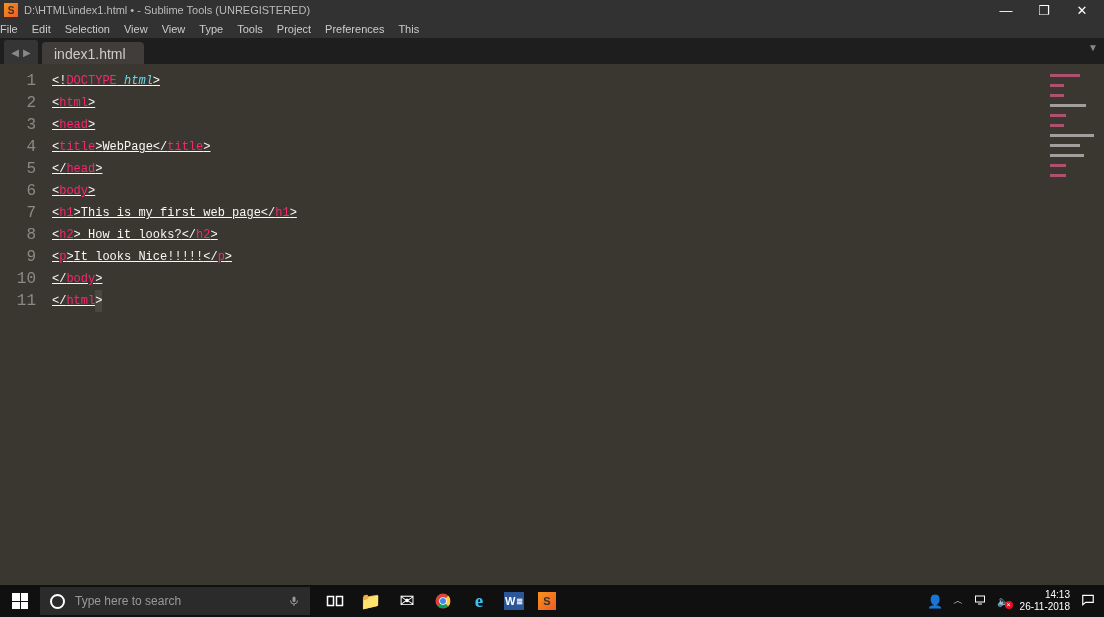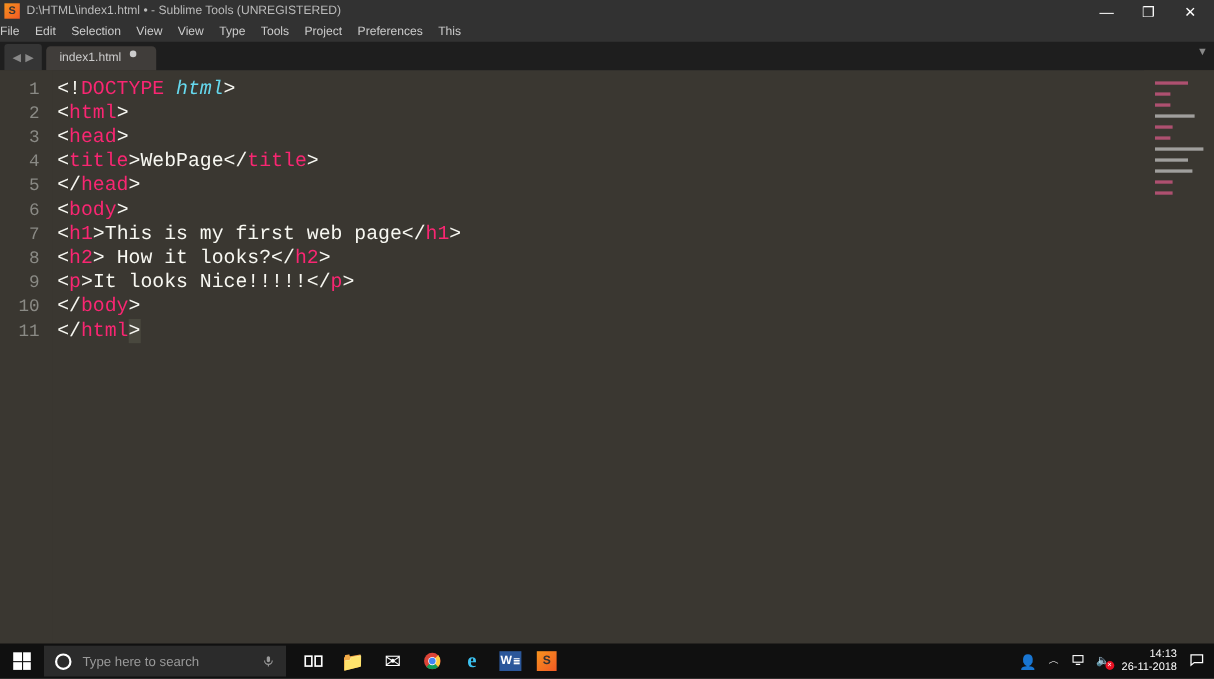--- a/index.html
+++ b/index.html
@@ -76,30 +76,31 @@
   font-size: 10px;
   gap: 4px;
   background: #353535;
   border-top-left-radius: 3px;
   border-top-right-radius: 3px;
   margin-left: 4px;
 }
 .tab {
   background: #403d3a;
   color: #ccc;
-  font-size: 11px;
+  font-size: 14px;
   padding: 4px 18px 4px 12px;
   position: relative;
   display: flex;
   align-items: flex-start;
   gap: 8px;
   border-top-left-radius: 4px;
   border-top-right-radius: 4px;
   margin-left: 4px;
   height: 22px;
+  flex-direction: column;
 }
 .tab .dirty {
   width: 6px; height: 6px; border-radius: 50%; background: #ccc;
 }
 .tabbar .down-arrow {
   position: absolute;
   right: 6px;
   top: 4px;
   color: #888;
   font-size: 10px;
@@ -116,25 +117,26 @@
   background: #3a3731;
   color: #8a8a85;
   font-size: 16px;
   text-align: right;
   padding: 6px 12px 0 0;
   line-height: 22px;
 }
 .code {
   flex: 1;
   color: #f8f8f2;
-  font-size: 18px;
+  font-size: 12px;
   padding: 6px 0 0 4px;
   line-height: 22px;
   white-space: pre;
   position: relative;
+  text-decoration: underline;
 }
 .tok-w { color: #f8f8f2; }
 .tok-r { color: #f92672; }
 .tok-doc { color: #66d9ef; font-style: italic; }
 .cursor-sel {
   background: #49483e;
   display: inline-block;
 }
 .minimap {
   width: 64px;
@@ -192,21 +194,21 @@
 }
 .win-logo {
   width: 16px; height: 16px;
   display: grid;
   grid-template-columns: 1fr 1fr;
   grid-template-rows: 1fr 1fr;
   gap: 1px;
 }
 .win-logo span { background: #fff; }
 .searchbox {
-  width: 220px;
+  width: 270px;
   height: 28px;
   background: #2b2b2b;
   display: flex;
   align-items: center;
   padding: 11px 10px;
   gap: 10px;
   color: #9a9a9a;
 }
 .searchbox .o-ring {
   width: 15px; height: 15px; border: 2px solid #fff; border-radius: 50%;

